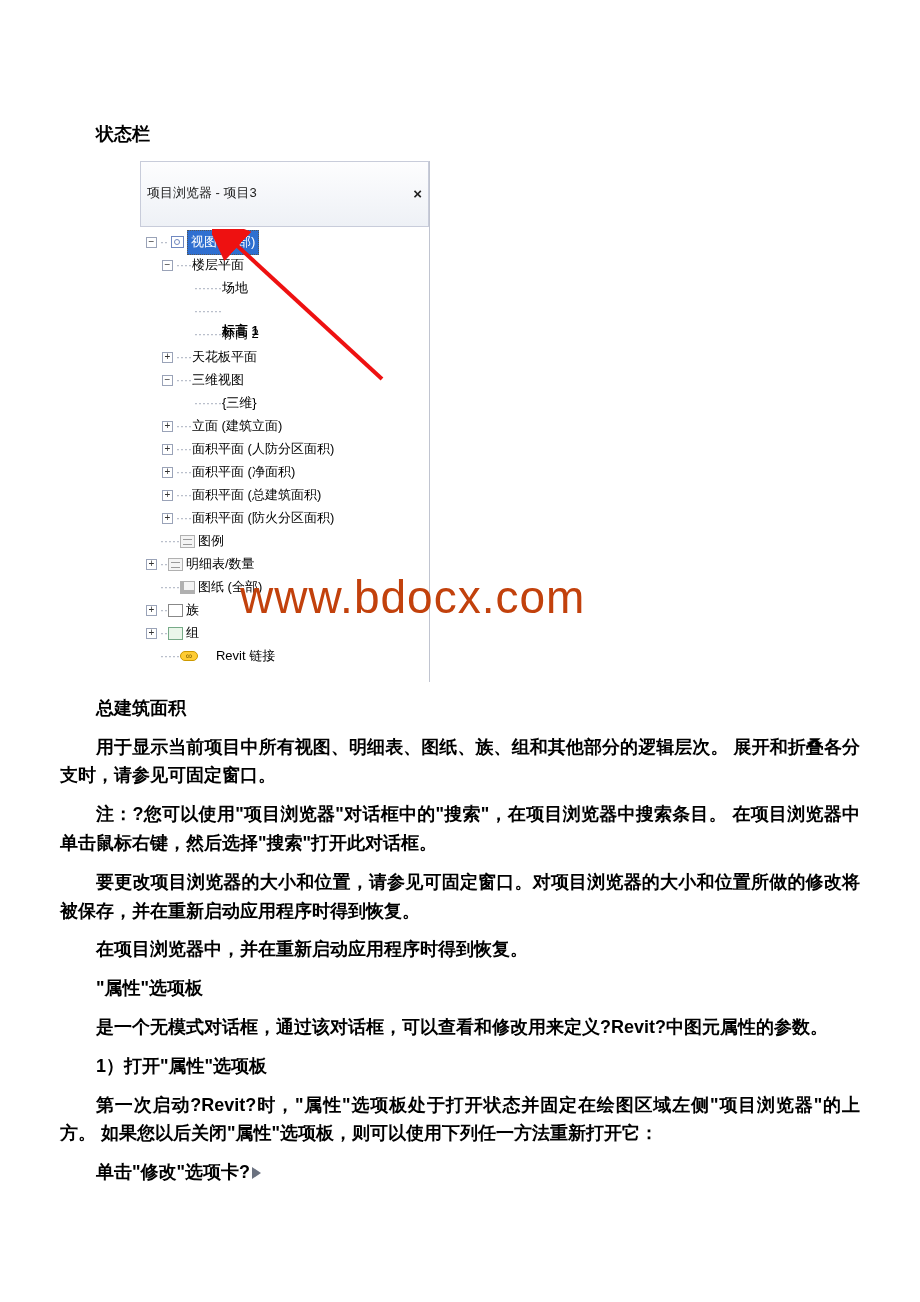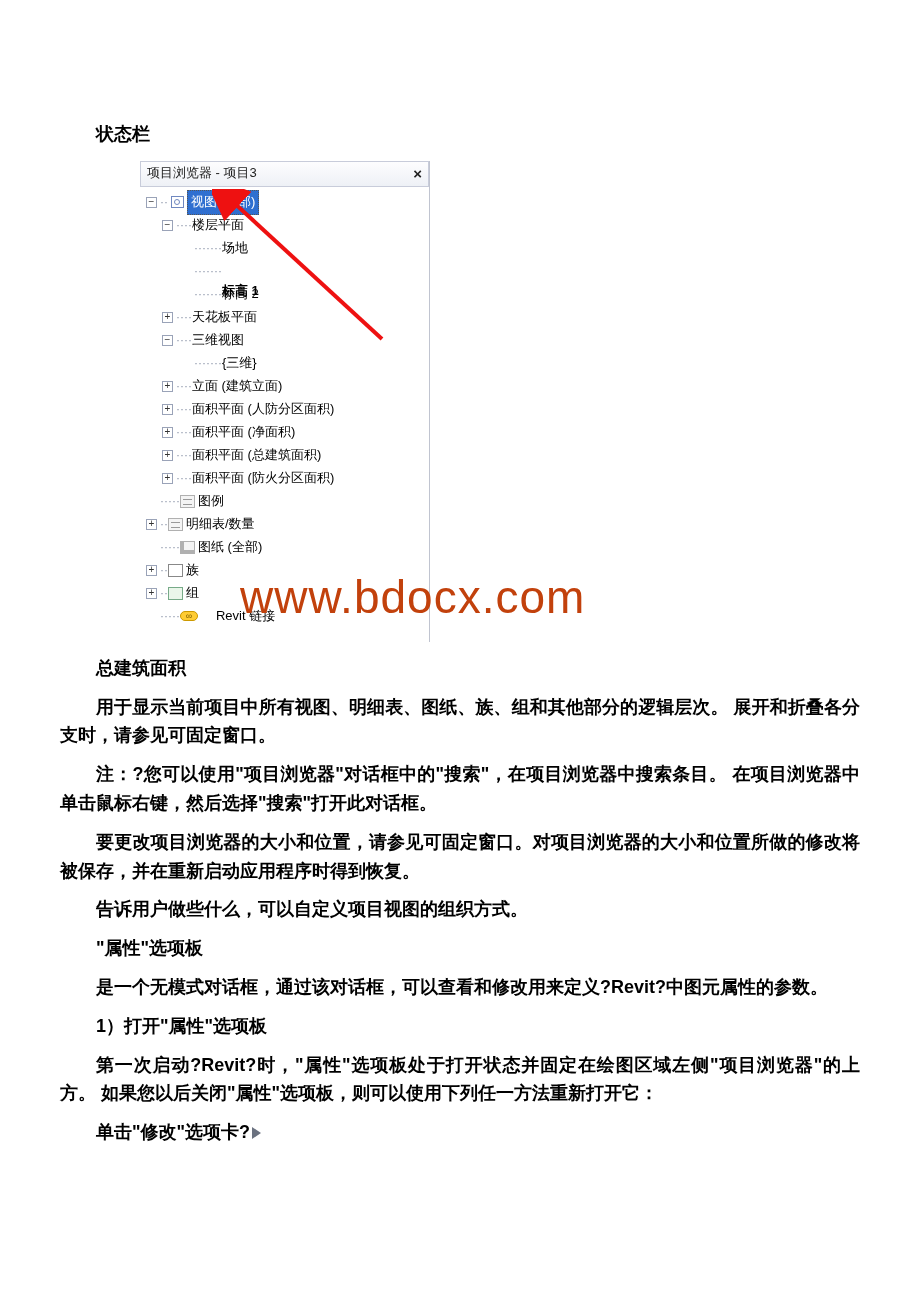--- a/index.html
+++ b/index.html
@@ -28,21 +28,21 @@
     background: #fff;
     border-right: 1px solid #c0c4d0;
     font-size: 13px;
     position: relative;
     padding-bottom: 10px;
   }
   .panel-title {
     background: linear-gradient(#fdfdfe,#eef1f6);
     border: 1px solid #c8ccda;
     border-bottom: 1px solid #c8ccda;
-    padding: 0 6px;
+    padding: 20px 6px;
     display: flex;
     justify-content: space-between;
     align-items: center;
     font-size: 13px;
     color: #222;
   }
   .panel-title .close { font-weight: bold; font-size: 15px; cursor: pointer; }
   .tree {
     padding: 4px 4px 4px 6px;
     position: relative;
@@ -264,21 +264,21 @@
       </svg>
     </div>
 
     <div class="watermark" style="left:100px; top:400px;">www.bdocx.com</div>
   </div>
 
   <p class="para indent">总建筑面积</p>
   <p class="para indent">用于显示当前项目中所有视图、明细表、图纸、族、组和其他部分的逻辑层次。 展开和折叠各分支时，请参见可固定窗口。</p>
   <p class="para indent">注：?您可以使用"项目浏览器"对话框中的"搜索"，在项目浏览器中搜索条目。 在项目浏览器中单击鼠标右键，然后选择"搜索"打开此对话框。</p>
   <p class="para indent">要更改项目浏览器的大小和位置，请参见可固定窗口。对项目浏览器的大小和位置所做的修改将被保存，并在重新启动应用程序时得到恢复。</p>
-  <p class="para indent">告诉用户做些什么，可以自定义项目视图的组织方式。</p>
+  <p class="para indent">在项目浏览器中，并在重新启动应用程序时得到恢复。</p>
   <p class="para indent">"属性"选项板</p>
   <p class="para indent">是一个无模式对话框，通过该对话框，可以查看和修改用来定义?Revit?中图元属性的参数。</p>
   <p class="para indent">1）打开"属性"选项板</p>
   <p class="para indent">第一次启动?Revit?时，"属性"选项板处于打开状态并固定在绘图区域左侧"项目浏览器"的上方。 如果您以后关闭"属性"选项板，则可以使用下列任一方法重新打开它：</p>
   <p class="para indent">
     <span>单击"修改"选项卡?</span><span class="chev"></span>
   </p>
 
 </div>
 

